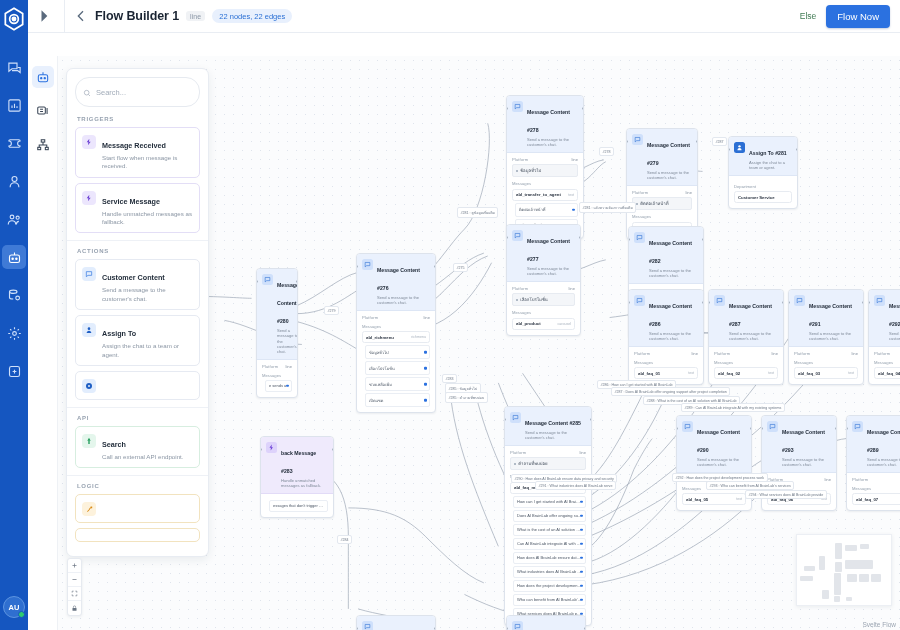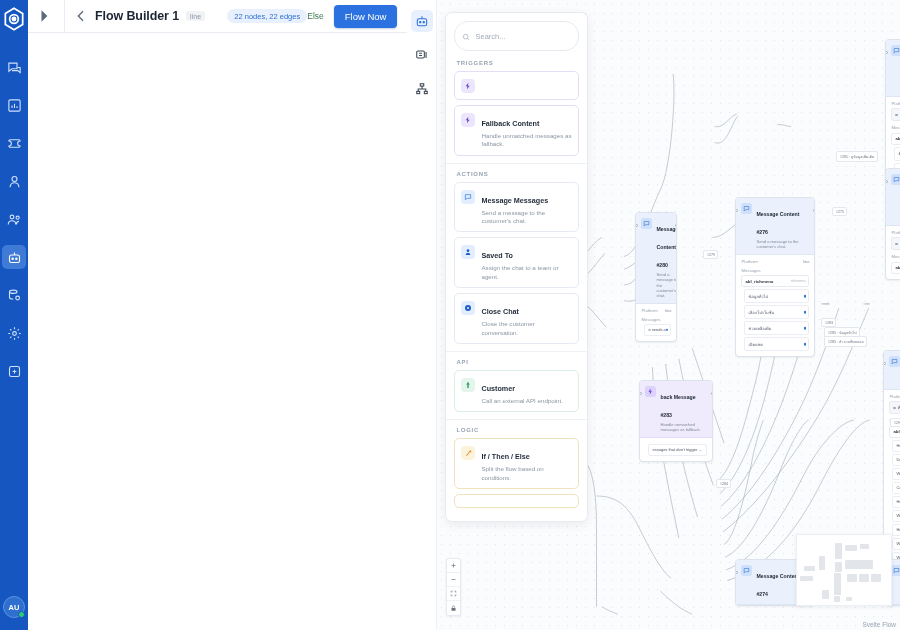--- a/index.html
+++ b/index.html
@@ -33,40 +33,40 @@
     border: 1px solid #5d94e0; color: #fff; font-size: 7.5px; font-weight: bold;
     display: flex; align-items: center; justify-content: center; margin-bottom: 12px;
     position: relative;
   }
   .avatar .dot {
     position: absolute; right: -1px; bottom: -1px; width: 7px; height: 7px;
     border-radius: 50%; background: #2ecc71; border: 1.2px solid #1556c0;
   }
 
   
-  .main { flex: 1; height: 630px; display: flex; position: relative; }
+  .main { flex: 1; height: 630px; display: flex; flex-direction: column; position: relative; gap: 23px; }
 
   
   .topbar {
     height: 33px; min-height: 33px; background: #fff; border-bottom: 1px solid #e9edf3;
     display: flex; align-items: center; padding: 0 10px 0 6px; position: relative; z-index: 30;
   }
   .tb-toggle {
     width: 20px; height: 20px; display: flex; align-items: center; justify-content: center;
     color: #5a6a7d; border-radius: 4px;
   }
   .tb-sep { width: 1px; height: 33px; background: #e9edf3; margin: 0 8px 0 10px; }
   .tb-back { width: 16px; height: 16px; display: flex; align-items: center; justify-content: center; color: #5a6a7d; }
   .tb-title { font-size: 12.5px; font-weight: bold; color: #1b2533; margin-left: 6px; letter-spacing: -0.1px; }
   .tb-chip {
     margin-left: 7px; font-size: 7px; color: #8b97a6; background: #f0f2f5;
     border-radius: 3px; padding: 2px 4px 1.5px; letter-spacing: 0.1px;
   }
   .tb-count {
-    margin-left: 22px; font-size: 7.5px; color: #2a6fd4; background: #e8f0fd;
+    margin-left: 7px; font-size: 7.5px; color: #2a6fd4; background: #e8f0fd;
     border-radius: 9px; padding: 3px 7px 2.5px;
   }
   .tb-right { margin-left: auto; display: flex; align-items: center; gap: 10px; }
   .tb-saved { font-size: 8.5px; color: #3f7a52; }
   .btn-save {
     background: #2b71e0; color: #fff; font-size: 9.5px; border: none; border-radius: 4px;
     padding: 6px 11px; cursor: pointer; font-family: inherit;
     box-shadow: 0 1px 2px rgba(20,60,130,.25);
   }
 
@@ -835,77 +835,76 @@
             <input value="" placeholder="Search..." style="">
           </div>
           <div id="palette-groups">
               <div class="grp-title">TRIGGERS</div>
               <div class="pitem trig">
                 <span class="p-ico violet">
                   <svg viewBox="0 0 24 24" fill="currentColor">
                     <path d="M13 2L5 13h5l-1 9 8-11h-5z"></path>
                   </svg>
                 </span>
+                <span><span class="p-name">Message Received</span><div class="p-desc">Start flow when message is received.</div></span>
               </div>
               <div class="pitem trig">
                 <span class="p-ico violet">
                   <svg viewBox="0 0 24 24" fill="currentColor">
                     <path d="M13 2L5 13h5l-1 9 8-11h-5z"></path>
                   </svg>
                 </span>
-                <span><span class="p-name">Fallback Content</span><div class="p-desc">Handle unmatched messages as fallback.</div></span>
+                <span><span class="p-name">Service Message</span><div class="p-desc">Handle unmatched messages as fallback.</div></span>
               </div>
               <div class="divider"></div>
               <div class="grp-title">ACTIONS</div>
               <div class="pitem ">
                 <span class="p-ico blue">
                   <svg viewBox="0 0 24 24" fill="none" stroke="currentColor" stroke-width="2">
                     <path d="M4 5h16v11H9l-5 4z"></path>
                   </svg>
                 </span>
-                <span><span class="p-name">Message Messages</span><div class="p-desc">Send a message to the customer's chat.</div></span>
+                <span><span class="p-name">Customer Content</span><div class="p-desc">Send a message to the customer's chat.</div></span>
               </div>
               <div class="pitem ">
                 <span class="p-ico bluesolid">
                   <svg viewBox="0 0 24 24" fill="currentColor">
                     <circle cx="12" cy="8" r="4"></circle>
                     <path d="M5 21c0-4 3-7 7-7s7 3 7 7z"></path>
                   </svg>
                 </span>
-                <span><span class="p-name">Saved To</span><div class="p-desc">Assign the chat to a team or agent.</div></span>
+                <span><span class="p-name">Assign To</span><div class="p-desc">Assign the chat to a team or agent.</div></span>
               </div>
               <div class="pitem ">
                 <span class="p-ico bluesolid">
                   <svg viewBox="0 0 24 24" fill="currentColor">
                     <circle cx="12" cy="12" r="9"></circle>
                     <path d="M9 9l6 6M15 9l-6 6" stroke="#fff" stroke-width="2"></path>
                   </svg>
                 </span>
-                <span><span class="p-name">Close Chat</span><div class="p-desc">Close the customer conversation.</div></span>
               </div>
               <div class="divider"></div>
               <div class="grp-title">API</div>
               <div class="pitem api">
                 <span class="p-ico green">
                   <svg viewBox="0 0 24 24" fill="currentColor">
                     <path d="M12 2l5 9H7z"></path>
                     <rect x="10" y="11" width="4" height="10"></rect>
                   </svg>
                 </span>
-                <span><span class="p-name">Customer</span><div class="p-desc">Call an external API endpoint.</div></span>
+                <span><span class="p-name">Search</span><div class="p-desc">Call an external API endpoint.</div></span>
               </div>
               <div class="divider"></div>
               <div class="grp-title">LOGIC</div>
               <div class="pitem logic">
                 <span class="p-ico amber">
                   <svg viewBox="0 0 24 24" fill="currentColor">
                     <path d="M6 18c5 0 6-9 12-12l-2-2 6 1-1 6-2-2C14 11 13 20 6 20z"></path>
                   </svg>
                 </span>
-                <span><span class="p-name">If / Then / Else</span><div class="p-desc">Split the flow based on conditions.</div></span>
               </div>
               <div class="pitem logic"></div>
             </div>
         </div>
 
         <div class="controls">
           <div class="ctl">
             <svg viewBox="0 0 24 24" fill="none" stroke="currentColor" stroke-width="2.4">
                 <path d="M12 5v14M5 12h14"></path>
               </svg>

